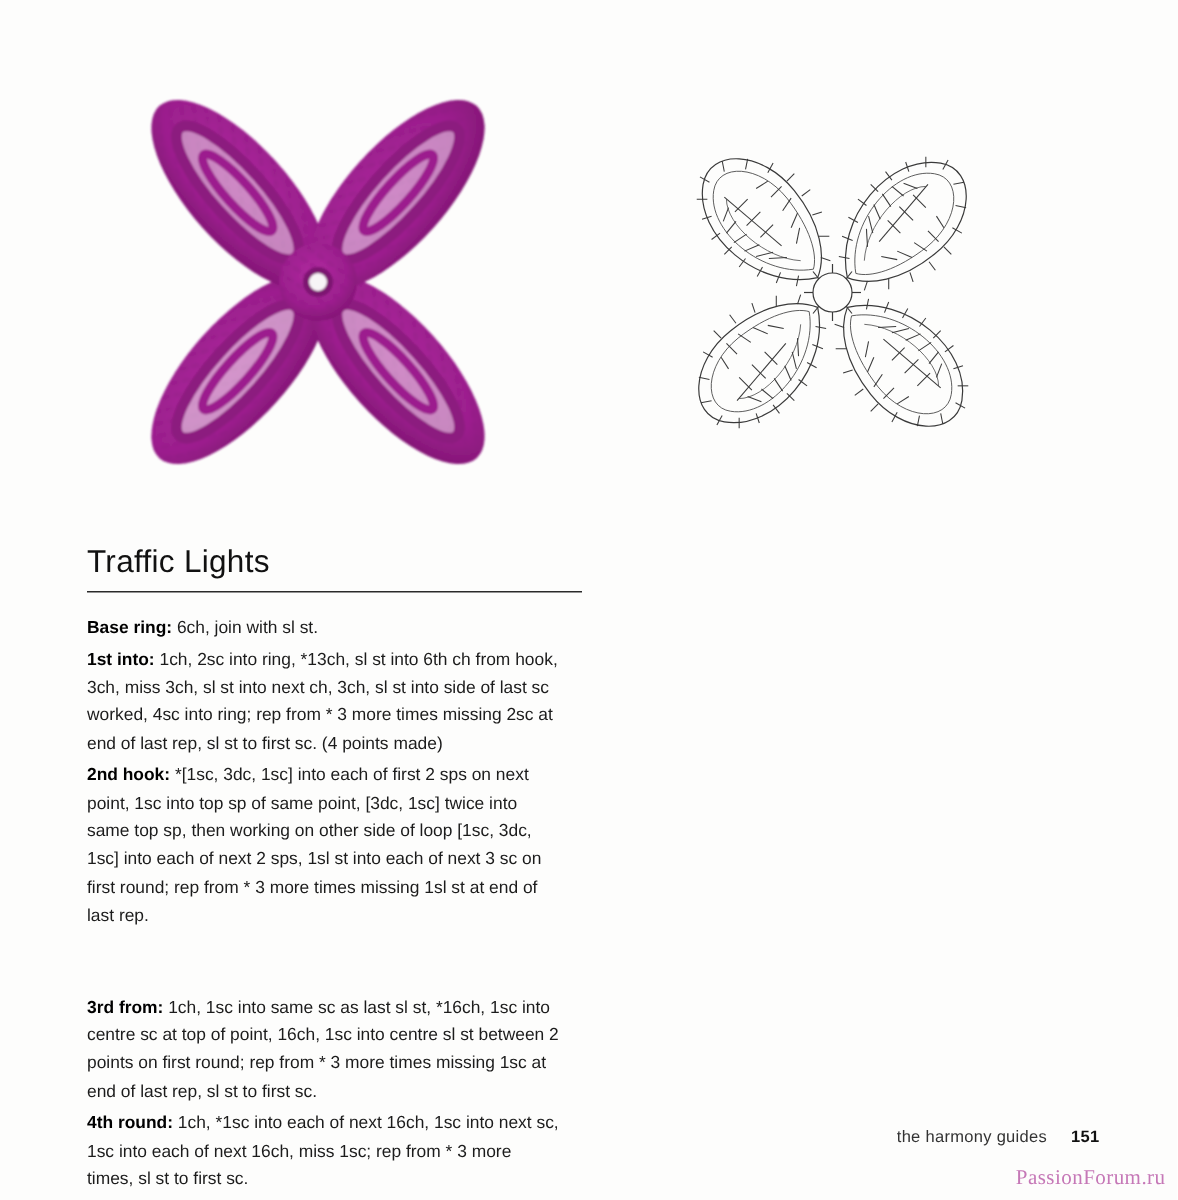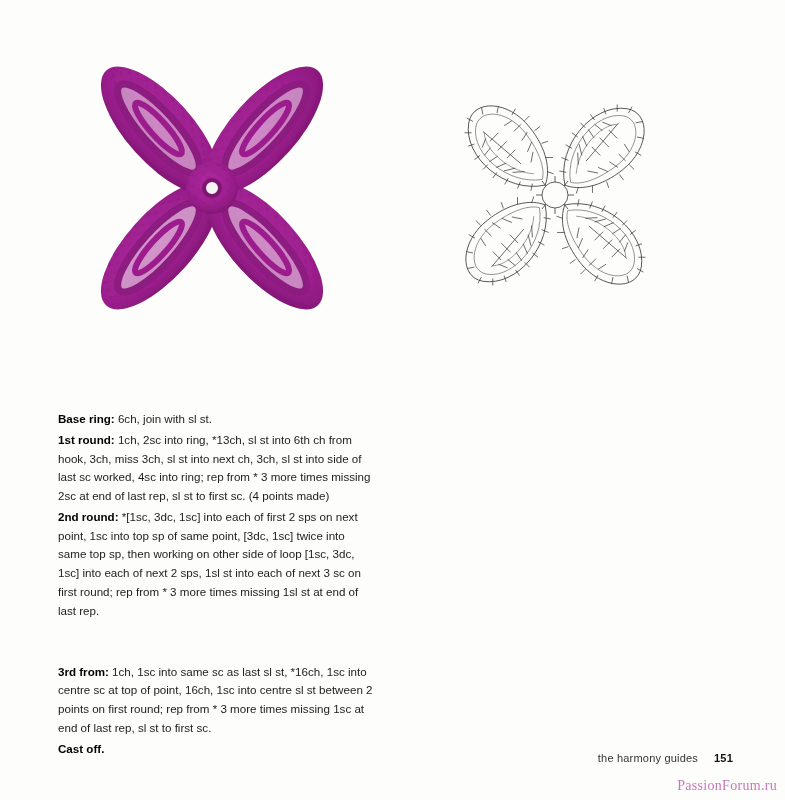--- a/index.html
+++ b/index.html
@@ -360,38 +360,45 @@
               </g>
               <path d="M46 -2 L96 -6" stroke="#3a3a3a" stroke-width="0.7"></path>
               <path d="M60 -8 l0 12 M72 -9 l0 13 M84 -8 l0 12" stroke="#3a3a3a" stroke-width="0.7"></path>
             </g>
           </g>
         </g>
       </svg>
     </div>
   </div>
 
+  <div class="title-block">
+    <div class="title-text">Traffic Lights</div>
+    <div class="title-rule"></div>
+  </div>
 
   <div class="columns">
 
     <div class="col">
       <p class="para">
         <span class="lead">Base ring:</span><span> 6ch, join with sl st.</span>
       </p>
       <p class="para">
-        <span class="lead">1st round:</span><span> 1ch, 2sc into ring, *13ch, sl st into 6th ch from hook, 3ch, miss 3ch, sl st into next ch, 3ch, sl st into side of last sc worked, 4sc into ring; rep from * 3 more times missing 2sc at end of last rep, sl st to first sc. (4 points made)</span>
-      </p>
-      <p class="para">
-        <span class="lead">2nd round:</span><span> *[1sc, 3dc, 1sc] into each of first 2 sps on next point, 1sc into top sp of same point, [3dc, 1sc] twice into same top sp, then working on other side of loop [1sc, 3dc, 1sc] into each of next 2 sps, 1sl st into each of next 3 sc on first round; rep from * 3 more times missing 1sl st at end of last rep.</span>
+        <span class="lead">1st into:</span><span> 1ch, 2sc into ring, *13ch, sl st into 6th ch from hook, 3ch, miss 3ch, sl st into next ch, 3ch, sl st into side of last sc worked, 4sc into ring; rep from * 3 more times missing 2sc at end of last rep, sl st to first sc. (4 points made)</span>
+      </p>
+      <p class="para">
+        <span class="lead">2nd hook:</span><span> *[1sc, 3dc, 1sc] into each of first 2 sps on next point, 1sc into top sp of same point, [3dc, 1sc] twice into same top sp, then working on other side of loop [1sc, 3dc, 1sc] into each of next 2 sps, 1sl st into each of next 3 sc on first round; rep from * 3 more times missing 1sl st at end of last rep.</span>
       </p>
     </div>
 
     <div class="col">
       <p class="para">
         <span class="lead">3rd from:</span><span> 1ch, 1sc into same sc as last sl st, *16ch, 1sc into centre sc at top of point, 16ch, 1sc into centre sl st between 2 points on first round; rep from * 3 more times missing 1sc at end of last rep, sl st to first sc.</span>
+      </p>
+      <p class="para">
+        <span class="lead">4th round:</span><span> 1ch, *1sc into each of next 16ch, 1sc into next sc, 1sc into each of next 16ch, miss 1sc; rep from * 3 more times, sl st to first sc.</span>
       </p>
       <p class="para">
         <span class="lead">Cast off.</span><span></span>
       </p>
     </div>
   </div>
 
   <div class="footer">
     <span>the harmony guides</span><span class="pageno">151</span>
   </div>

